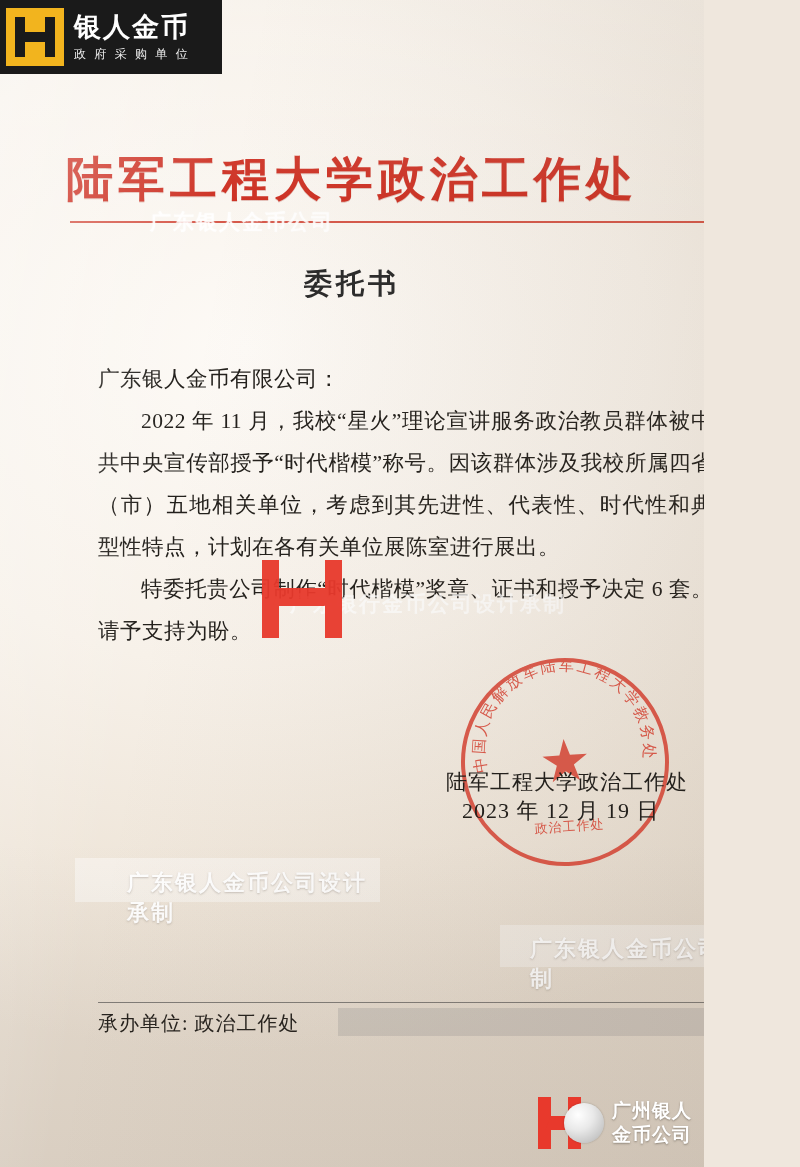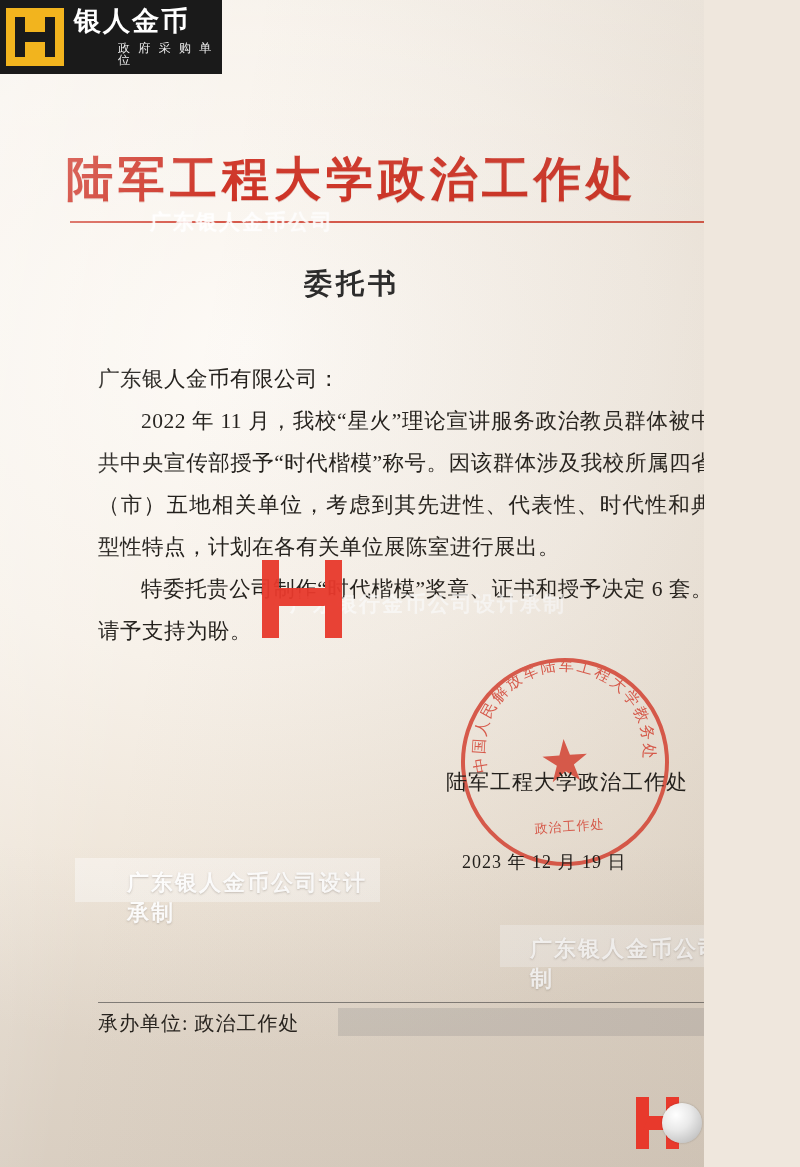--- a/index.html
+++ b/index.html
@@ -71,21 +71,20 @@
     font-weight: bold;
     font-size: 27px;
     letter-spacing: 2px;
   }
   .brand-sub {
     font-family: "Liberation Sans", sans-serif;
     font-size: 12px;
     letter-spacing: 2.5px;
     margin-top: 7px;
     color: #f0f0f0;
-    margin-left: 44px;
   }
 
   
   .doc-title {
     position: absolute;
     left: 0;
     right: 0;
     top: 148px;
     text-align: center;
     font-family: "Liberation Serif", serif;
@@ -185,22 +184,22 @@
     left: 446px;
     top: 768px;
     font-size: 21px;
     letter-spacing: 1px;
     color: #23201c;
     z-index: 7;
   }
   .sign-date {
     position: absolute;
     left: 462px;
-    top: 850px;
-    font-size: 18px;
+    top: 796px;
+    font-size: 22px;
     letter-spacing: 1px;
     color: #23201c;
     z-index: 7;
   }
 
   
   .footer-rule {
     position: absolute;
     left: 98px;
     width: 615px;
@@ -412,15 +411,19 @@
   <div class="footer-unit">承办单位: 政治工作处</div>
   <div class="footer-redact"></div>
 
   <div class="corner-logo">
     <div class="corner-mark">
       <div class="cb cl"></div>
       <div class="cb cr"></div>
       <div class="cb cc"></div>
       <div class="disc"></div>
     </div>
+    <div class="corner-text">
+      <div class="corner-line1">广州银人</div>
+      <div class="corner-line2">金币公司</div>
+    </div>
   </div>
 
 </div>
 
 </body></html>

